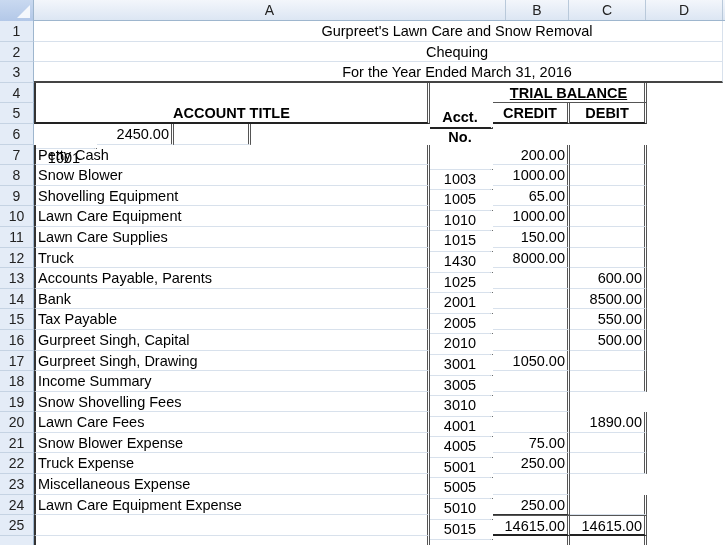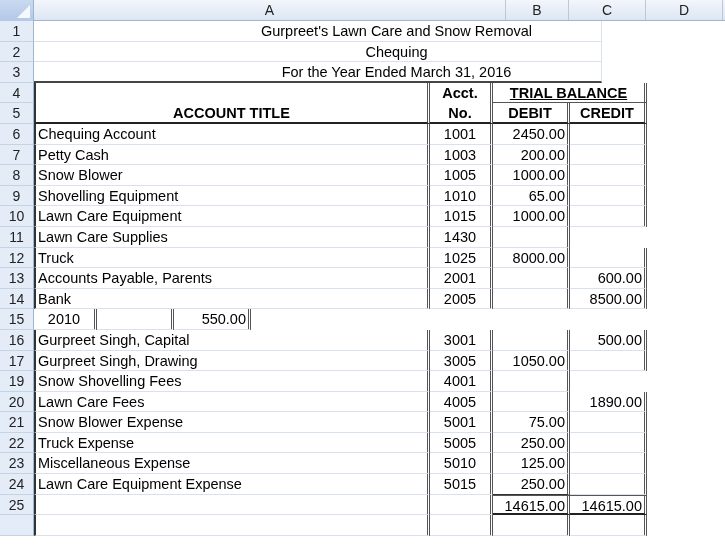--- a/index.html
+++ b/index.html
@@ -13,23 +13,23 @@
   .corner .tri { position:absolute; right:3px; bottom:3px; width:0; height:0;
          border-left:13px solid transparent; border-bottom:13px solid #ffffff; opacity:0.85; }
   .colhdr { height:20px; box-sizing:border-box; border-right:1px solid #b9c9da;
          text-align:center; line-height:20px; font-size:14px; color:#222; }
   .rows { position:absolute; left:0; top:21px; width:725px; }
   .row { display:flex; height:20.6px; box-sizing:border-box; }
   .rowhdr { width:34px; box-sizing:border-box; background:#e4ecf7; border-right:1px solid #9eb6ce;
          border-bottom:1px solid #c5d3e3; text-align:center; line-height:20px; font-size:14px; color:#222; }
   .cell { box-sizing:border-box; border-bottom:1px solid #d8e1ec; border-right:1px solid #d8e1ec;
          line-height:20px; padding:0 2px; white-space:nowrap; overflow:visible; }
-  .cA { width:396px; } .cB { width:63px; text-align:center; } .cC { width:77px; text-align:right; }
+  .cA { width:396px; } .cB { width:63px; text-align:center;margin-top:24px; } .cC { width:77px; text-align:right; }
   .cD { width:77px; text-align:right; }
-  .span-title { width:568px; text-align:center; padding-left:160px; }
+  .span-title { width:689px; text-align:center; padding-left:160px; }
   .bold { font-weight:bold; }
   
   .tl { border-left:2px solid #333; }
   .bR { border-right:3px double #555 !important; }
   .bBthick { border-bottom:2px solid #222 !important; }
   .bBthin { border-bottom:1px solid #333 !important; }
   .boxtop { border-top:1px solid #555; }
 </style>
 </head>
 <body>
@@ -63,26 +63,25 @@
     <div class="row">
       <div class="rowhdr">4</div>
       <div class="cell cA tl bR" style="border-bottom:none;"></div>
       <div class="cell cB bR bold" style="border-bottom:none;">Acct.</div>
       <div class="cell bold bR" style="width:154px;text-align:center;border-bottom:1px solid #555;text-decoration:underline;">TRIAL BALANCE</div>
     </div>
     <div class="row">
       <div class="rowhdr">5</div>
       <div class="cell cA tl bR bold bBthick" style="text-align:center;">ACCOUNT TITLE</div>
       <div class="cell cB bR bold bBthick">No.</div>
+      <div class="cell cD bR bold bBthick" style="text-align:center;">CREDIT</div>
       <div class="cell cC bR bold bBthick" style="text-align:center;">DEBIT</div>
-      <div class="cell cD bR bold bBthick" style="text-align:center;">CREDIT</div>
     </div>
   <div class="row">
     <div class="rowhdr">6</div>
-    <div class="cell cA tl bR">Chequing Account</div>
     <div class="cell cB bR">1001</div>
     <div class="cell cC bR">2450.00</div>
     <div class="cell cD bR"></div>
   </div>
       <div class="row">
     <div class="rowhdr">7</div>
     <div class="cell cA tl bR">Petty Cash</div>
     <div class="cell cB bR">1003</div>
     <div class="cell cC bR">200.00</div>
     <div class="cell cD bR"></div>
@@ -105,20 +104,21 @@
     <div class="rowhdr">10</div>
     <div class="cell cA tl bR">Lawn Care Equipment</div>
     <div class="cell cB bR">1015</div>
     <div class="cell cC bR">1000.00</div>
     <div class="cell cD bR"></div>
   </div>
       <div class="row">
     <div class="rowhdr">11</div>
     <div class="cell cA tl bR">Lawn Care Supplies</div>
     <div class="cell cB bR">1430</div>
+    <div class="cell cC bR">150.00</div>
     <div class="cell cD bR"></div>
   </div>
       <div class="row">
     <div class="rowhdr">12</div>
     <div class="cell cA tl bR">Truck</div>
     <div class="cell cB bR">1025</div>
     <div class="cell cC bR">8000.00</div>
     <div class="cell cD bR"></div>
   </div>
       <div class="row">
@@ -130,39 +130,47 @@
   </div>
       <div class="row">
     <div class="rowhdr">14</div>
     <div class="cell cA tl bR">Bank</div>
     <div class="cell cB bR">2005</div>
     <div class="cell cC bR"></div>
     <div class="cell cD bR">8500.00</div>
   </div>
       <div class="row">
     <div class="rowhdr">15</div>
+    <div class="cell cA tl bR">Tax Payable</div>
     <div class="cell cB bR">2010</div>
     <div class="cell cC bR"></div>
     <div class="cell cD bR">550.00</div>
   </div>
       <div class="row">
     <div class="rowhdr">16</div>
     <div class="cell cA tl bR">Gurpreet Singh, Capital</div>
     <div class="cell cB bR">3001</div>
     <div class="cell cC bR"></div>
     <div class="cell cD bR">500.00</div>
   </div>
       <div class="row">
     <div class="rowhdr">17</div>
     <div class="cell cA tl bR">Gurpreet Singh, Drawing</div>
     <div class="cell cB bR">3005</div>
     <div class="cell cC bR">1050.00</div>
     <div class="cell cD bR"></div>
   </div>
       <div class="row">
+    <div class="rowhdr">18</div>
+    <div class="cell cA tl bR">Income Summary</div>
+    <div class="cell cB bR">3010</div>
+    <div class="cell cC bR"></div>
+    <div class="cell cD bR"></div>
+  </div>
+      <div class="row">
     <div class="rowhdr">19</div>
     <div class="cell cA tl bR">Snow Shovelling Fees</div>
     <div class="cell cB bR">4001</div>
     <div class="cell cC bR"></div>
   </div>
       <div class="row">
     <div class="rowhdr">20</div>
     <div class="cell cA tl bR">Lawn Care Fees</div>
     <div class="cell cB bR">4005</div>
     <div class="cell cC bR"></div>
@@ -179,21 +187,20 @@
     <div class="rowhdr">22</div>
     <div class="cell cA tl bR">Truck Expense</div>
     <div class="cell cB bR">5005</div>
     <div class="cell cC bR">250.00</div>
     <div class="cell cD bR"></div>
   </div>
       <div class="row">
     <div class="rowhdr">23</div>
     <div class="cell cA tl bR">Miscellaneous Expense</div>
     <div class="cell cB bR">5010</div>
-    <div class="cell cC bR">125.00</div>
     <div class="cell cD bR"></div>
   </div>
       <div class="row">
     <div class="rowhdr">24</div>
     <div class="cell cA tl bR">Lawn Care Equipment Expense</div>
     <div class="cell cB bR">5015</div>
     <div class="cell cC bR bBthin">250.00</div>
     <div class="cell cD bR"></div>
   </div>
       <div class="row">

